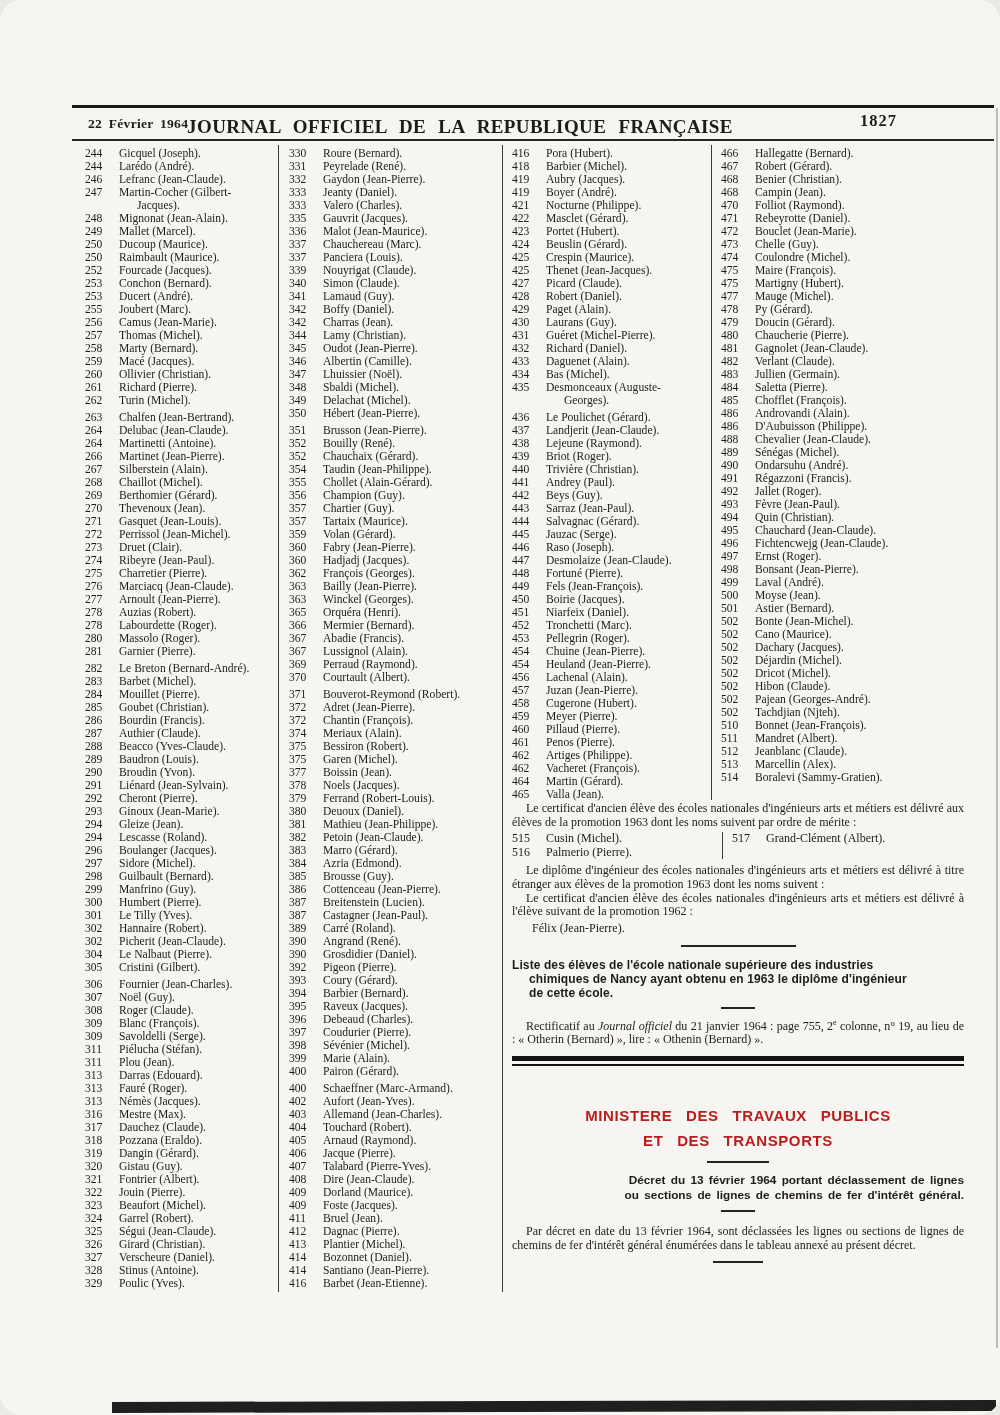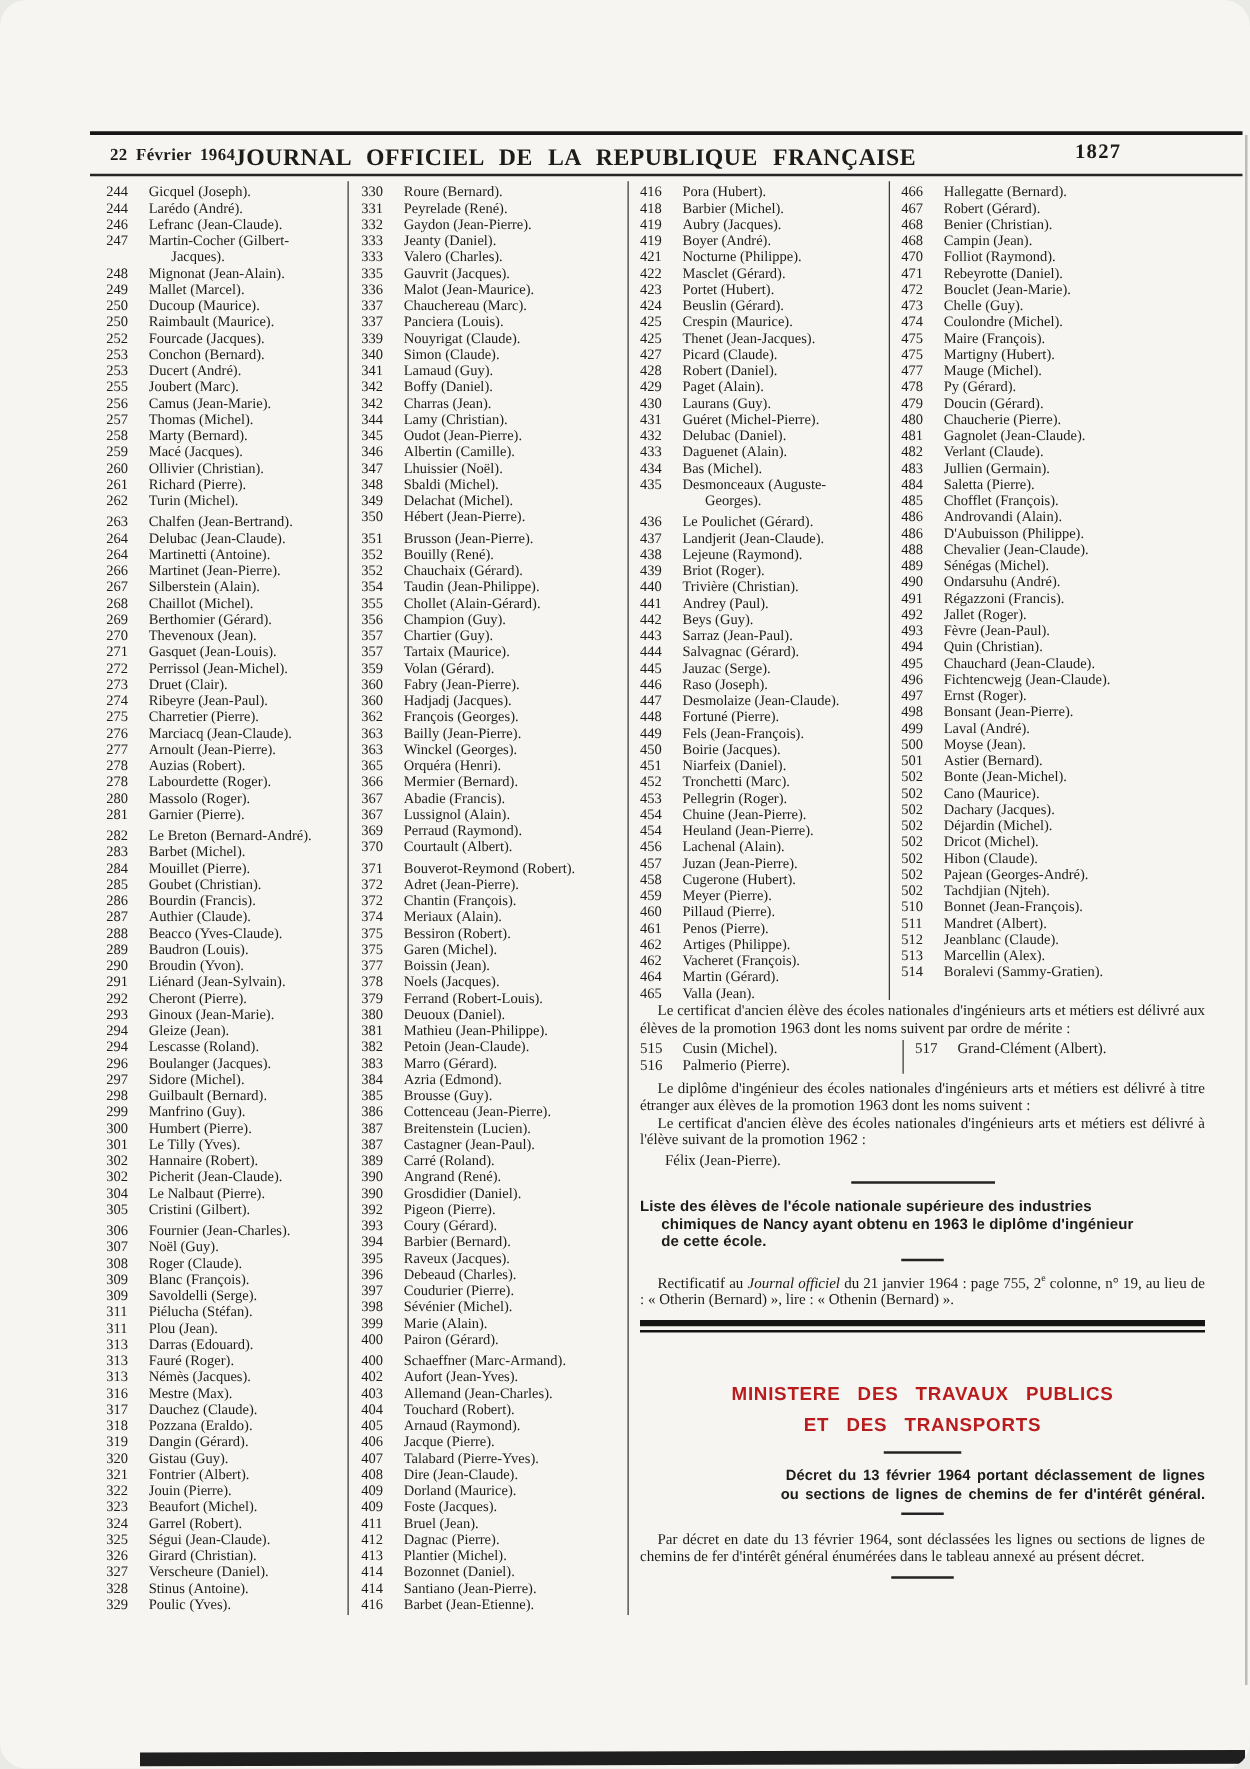--- a/index.html
+++ b/index.html
@@ -853,21 +853,21 @@
         <div class="entry">
           <span class="num">430</span>
           <span class="nm">Laurans (Guy).</span>
         </div>
         <div class="entry">
           <span class="num">431</span>
           <span class="nm">Guéret (Michel-Pierre).</span>
         </div>
         <div class="entry">
           <span class="num">432</span>
-          <span class="nm">Delubac (Daniel).</span>
+          <span class="nm">Richard (Daniel).</span>
         </div>
         <div class="entry">
           <span class="num">433</span>
           <span class="nm">Daguenet (Alain).</span>
         </div>
         <div class="entry">
           <span class="num">434</span>
           <span class="nm">Bas (Michel).</span>
         </div>
         <div class="entry">

